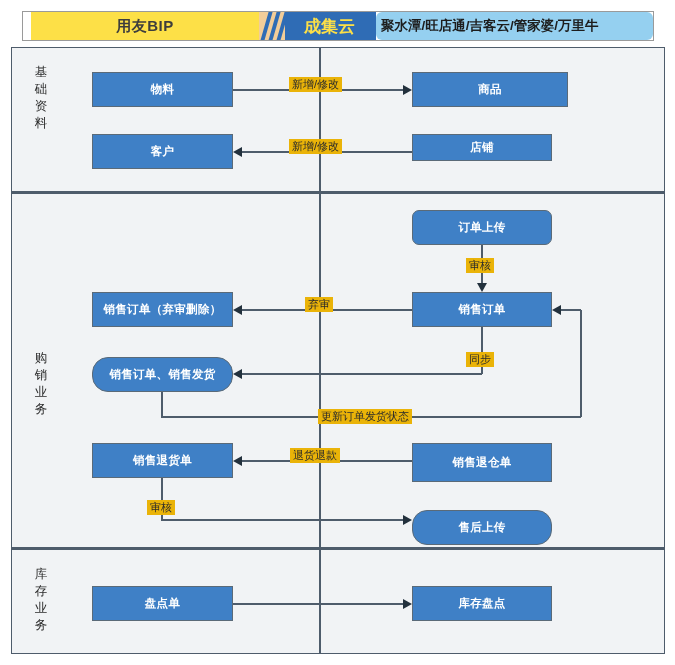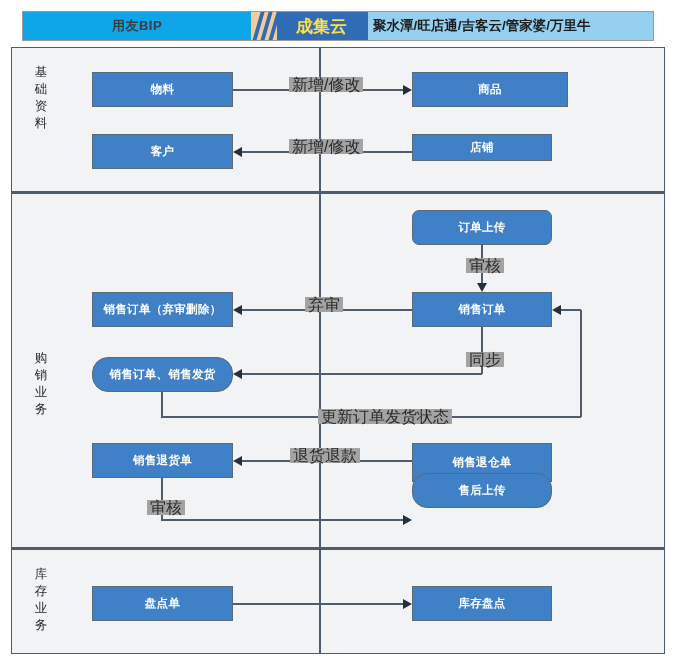--- a/index.html
+++ b/index.html
@@ -14,25 +14,26 @@
 
   
   .header{
     position:absolute;left:22px;top:11px;width:632px;height:30px;
     border:1px solid #9a9a9a;
     box-sizing:border-box;
     display:flex;align-items:stretch;
     overflow:hidden;
   }
   .hdr-left{
-    background:#0ea5e9;
+    background:#fde047;
     width:228px;
     display:flex;align-items:center;justify-content:center;
-    font-size:13px;font-weight:bold;color:#3d3d3d;
+    font-size:15px;font-weight:bold;color:#3d3d3d;
     letter-spacing:.5px;
+    margin-left:8px;
   }
   .hdr-logo{
     background:#2f6cb5;
     width:117px;
     position:relative;
     display:flex;align-items:center;
     overflow:hidden;
   }
   .hdr-bars{
     position:relative;width:26px;height:100%;
@@ -55,20 +56,21 @@
     font-family:"DejaVu Sans",sans-serif;
     padding-right:2px;
   }
   .hdr-right{
     background:#95d0f0;
     flex:1;
     display:flex;align-items:center;
     padding-left:5px;
     font-size:13.5px;font-weight:bold;color:#1d1d1d;
     letter-spacing:0px;
+    border-radius:6px;
   }
 
   
   .frame{
     position:absolute;left:11px;top:47px;width:654px;height:607px;
     border:1px solid #4e5c6b;
     box-sizing:border-box;
     background:#f1f3f5;
   }
   .sect-div{
@@ -108,22 +110,22 @@
   .lnv{width:1.5px;}
   .arw{
     position:absolute;width:0;height:0;
   }
   .arw-l{border-top:5px solid transparent;border-bottom:5px solid transparent;border-right:9px solid #23313d;}
   .arw-r{border-top:5px solid transparent;border-bottom:5px solid transparent;border-left:9px solid #23313d;}
   .arw-d{border-left:5px solid transparent;border-right:5px solid transparent;border-top:9px solid #23313d;}
 
   .elabel{
     position:absolute;
-    background:#a3a3a3;
-    font-size:16px;color:#2b2b2b;
+    background:#eab308;
+    font-size:11px;color:#2b2b2b;
     padding:1px 3px;
     white-space:nowrap;
     line-height:13px;
   }
 </style>
 </head>
 <body>
 
 <div id="canvas">
 
@@ -176,21 +178,21 @@
   <div class="ln lnh" style="left:242px;top:151px;width:170px;"></div>
   <div class="arw arw-l" style="left:233px;top:147px;"></div>
   <div class="elabel" style="left:289px;top:139px;">新增/修改</div>
 
   <div class="node" style="left:412px;top:210px;width:140px;height:35px;border-radius:7px;">订单上传</div>
   <div class="node" style="left:92px;top:292px;width:141px;height:35px;">销售订单（弃审删除）</div>
   <div class="node" style="left:412px;top:292px;width:140px;height:35px;">销售订单</div>
   <div class="node" style="left:92px;top:357px;width:141px;height:35px;border-radius:16px;">销售订单、销售发货</div>
   <div class="node" style="left:92px;top:443px;width:141px;height:35px;">销售退货单</div>
   <div class="node" style="left:412px;top:443px;width:140px;height:39px;">销售退仓单</div>
-  <div class="node" style="left:412px;top:473px;width:140px;height:35px;border-radius:15px;">售后上传</div>
+  <div class="node" style="left:412px;top:510px;width:140px;height:35px;border-radius:15px;">售后上传</div>
 
   <div class="ln lnv" style="left:481px;top:245px;height:39px;"></div>
   <div class="arw arw-d" style="left:477px;top:283px;"></div>
   <div class="elabel" style="left:466px;top:258px;">审核</div>
 
   <div class="ln lnh" style="left:242px;top:309px;width:170px;"></div>
   <div class="arw arw-l" style="left:233px;top:305px;"></div>
   <div class="elabel" style="left:305px;top:297px;">弃审</div>
 
   <div class="ln lnv" style="left:481px;top:327px;height:47px;"></div>

